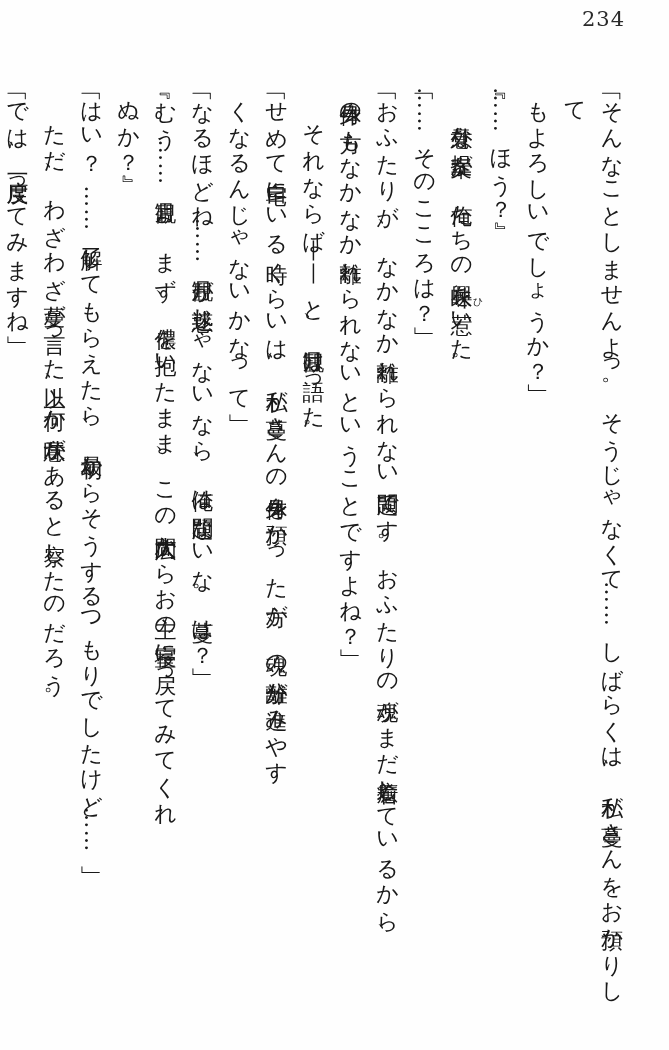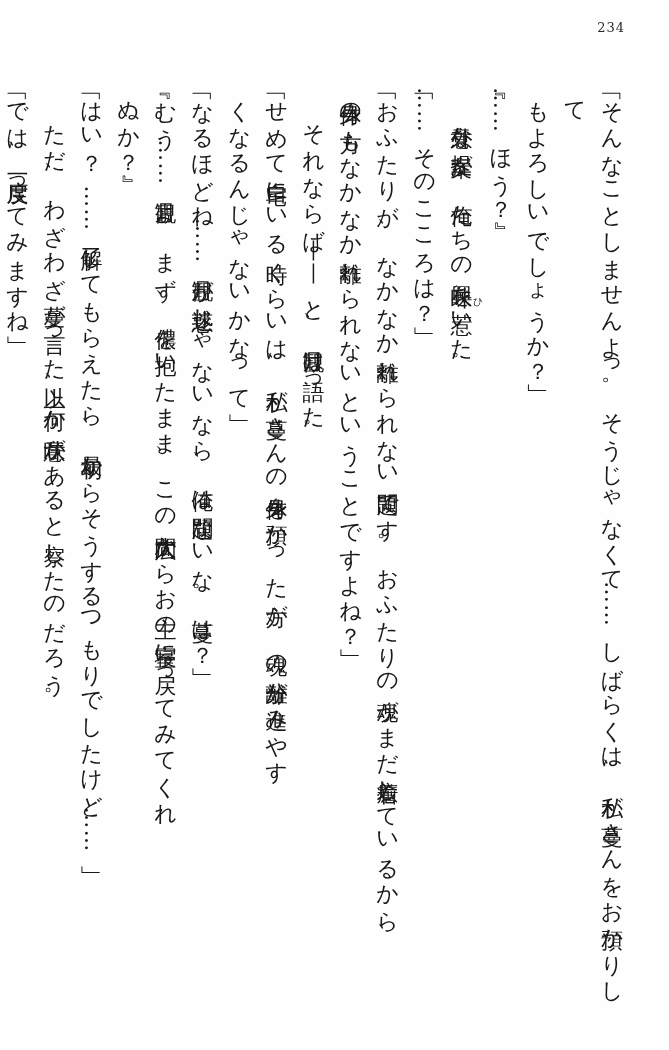--- a/index.html
+++ b/index.html
@@ -10,23 +10,23 @@
   .page {
     position: relative;
     width: 669px;
     height: 1050px;
     background: #fefefe;
     overflow: hidden;
     font-family: "DejaVu Serif", "Liberation Serif", serif;
   }
   .page-number {
     position: absolute;
-    top: 20px;
+    top: 7px;
     right: 44px;
-    font-size: 13px;
+    font-size: 21px;
     color: #2a2a2a;
     letter-spacing: 1px;
     font-family: "DejaVu Serif", "Liberation Serif", serif;
   }
   .text-area {
     position: absolute;
     top: 86px;
     right: 38px;
     left: 28px;
     bottom: 34px;

